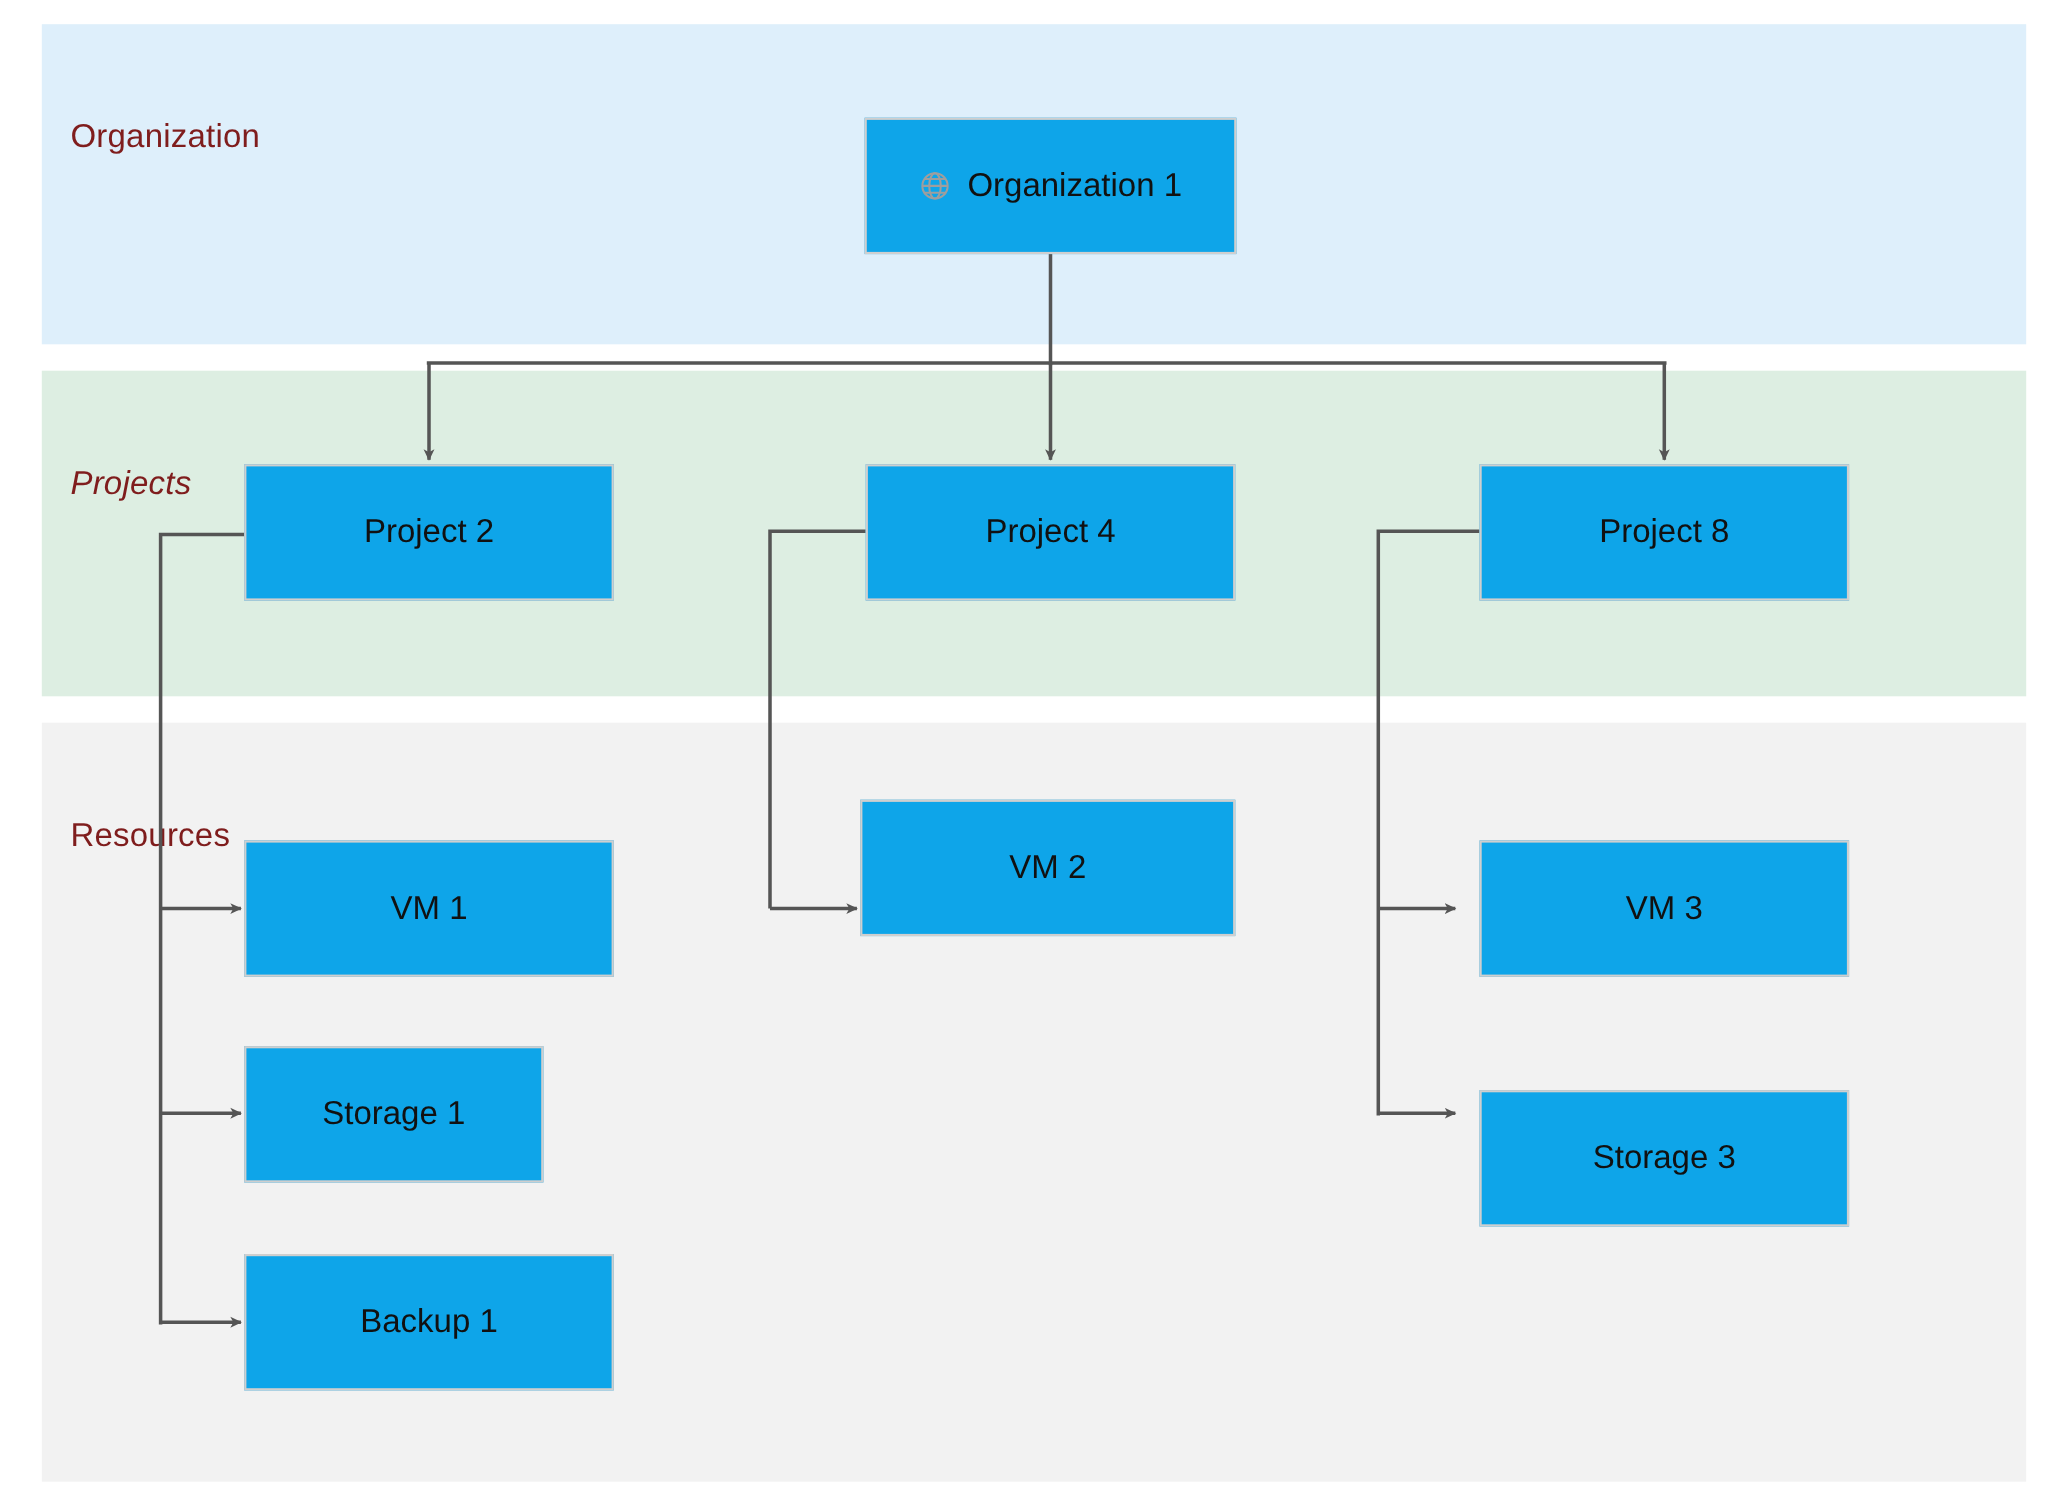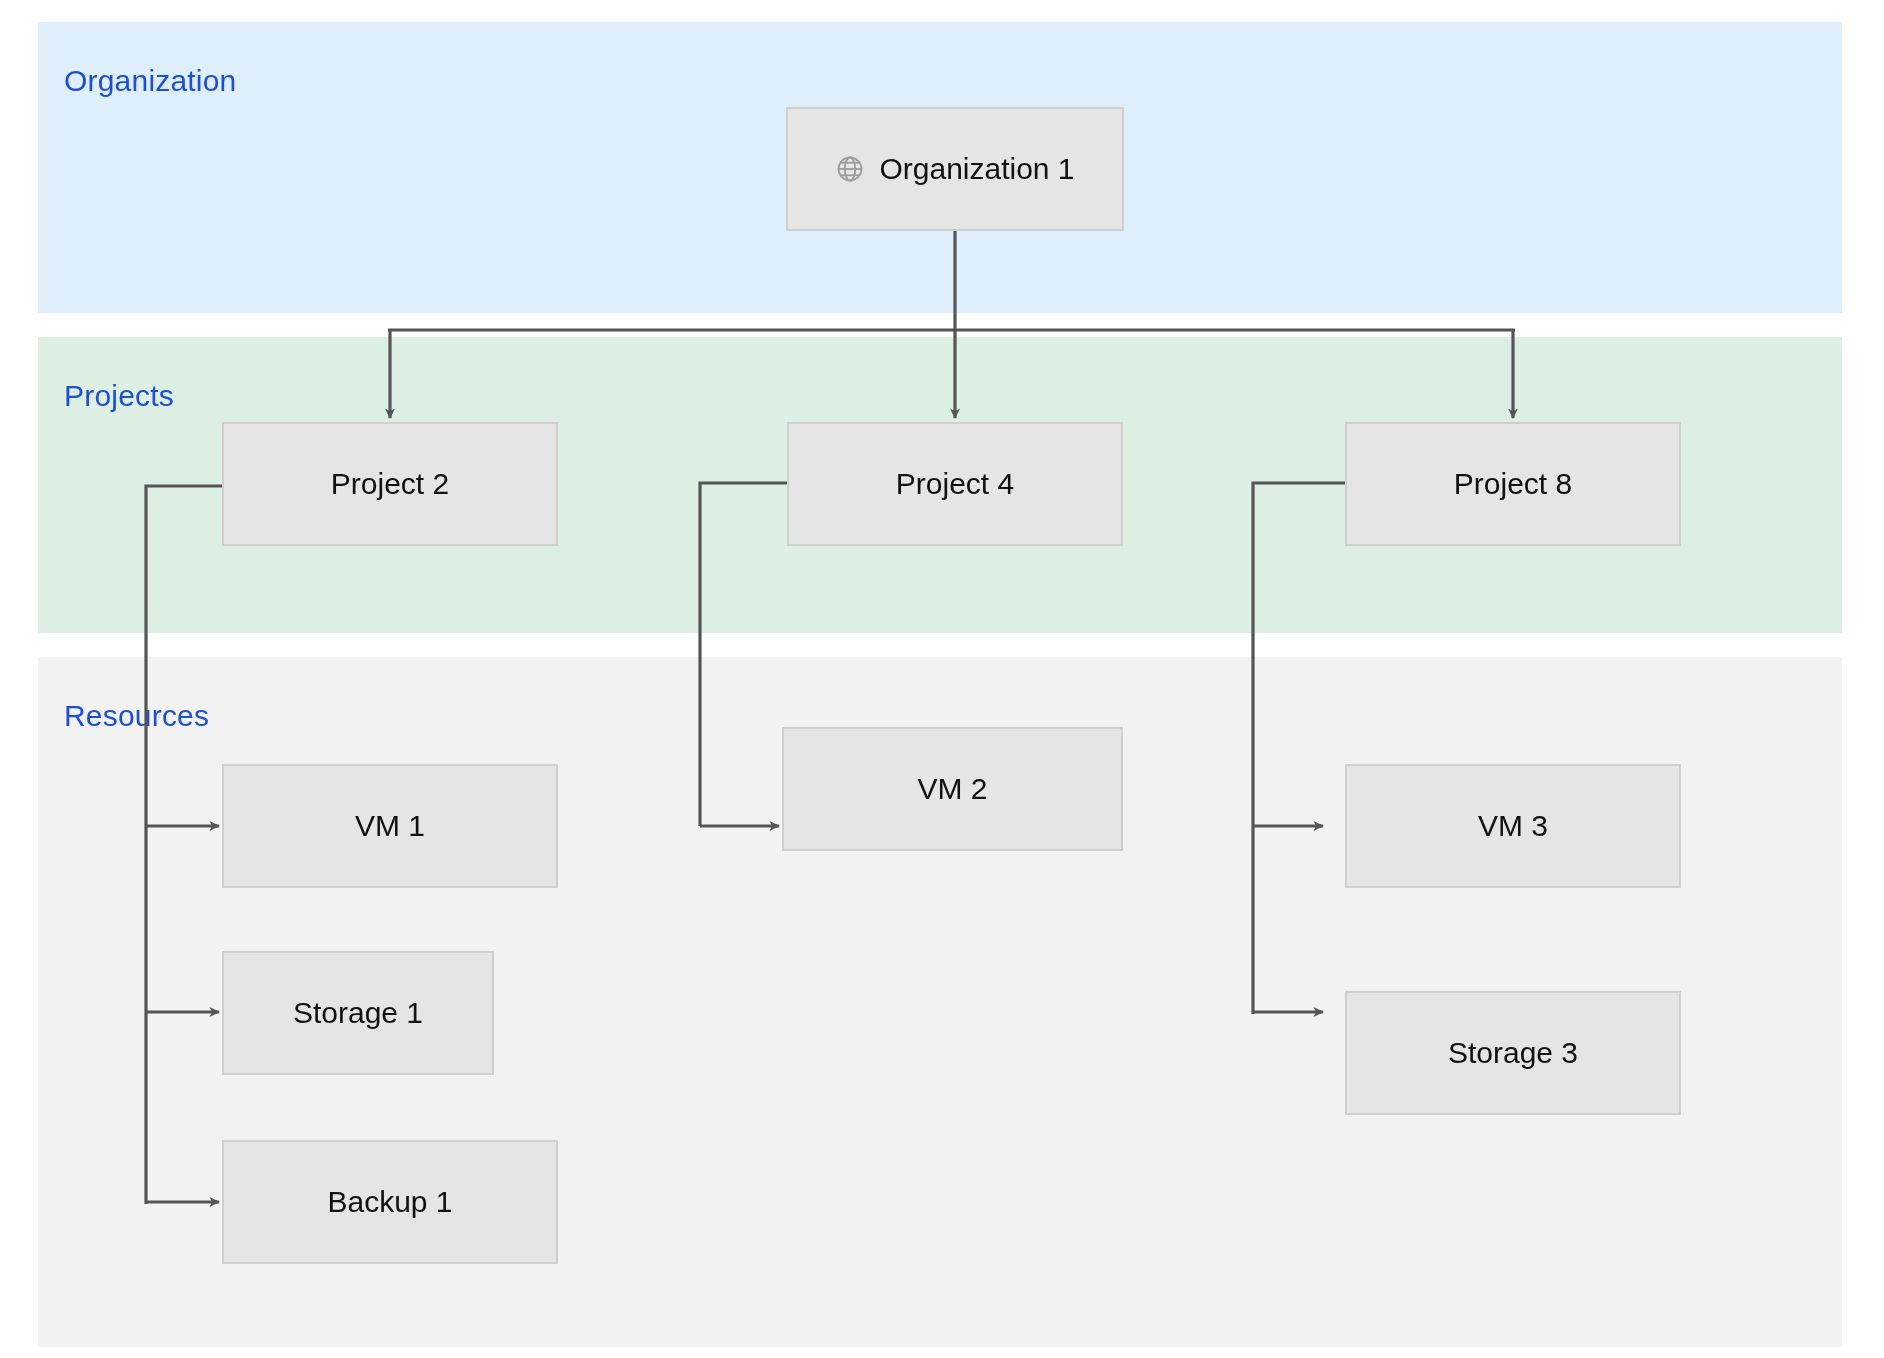--- a/index.html
+++ b/index.html
@@ -35,33 +35,34 @@
   }
   #band-resources {
     top: 657px;
     height: 690px;
     background: #f2f2f2;
   }
   .band-label {
     position: absolute;
     left: 26px;
     font-size: 30px;
-    color: #1d4ed8;
+    color: #7f1d1d;
     font-family: "Liberation Sans", sans-serif;
     white-space: nowrap;
     letter-spacing: 0.2px;
+    margin-top: 44px;
   }
   #band-organization .band-label { top: 42px; }
-  #band-projects .band-label { top: 42px; }
+  #band-projects .band-label { top: 42px; font-style: italic; }
   #band-resources .band-label { top: 42px; text-align: right; }
 
   .node {
     position: absolute;
     box-sizing: border-box;
-    background: #e5e5e5;
+    background: #0ea5e9;
     border: 2px solid #cfcfcf;
     display: flex;
     align-items: center;
     justify-content: center;
     font-size: 30px;
     color: #111111;
     white-space: nowrap;
     z-index: 5;
   }
   .node .label { pointer-events: none; }

